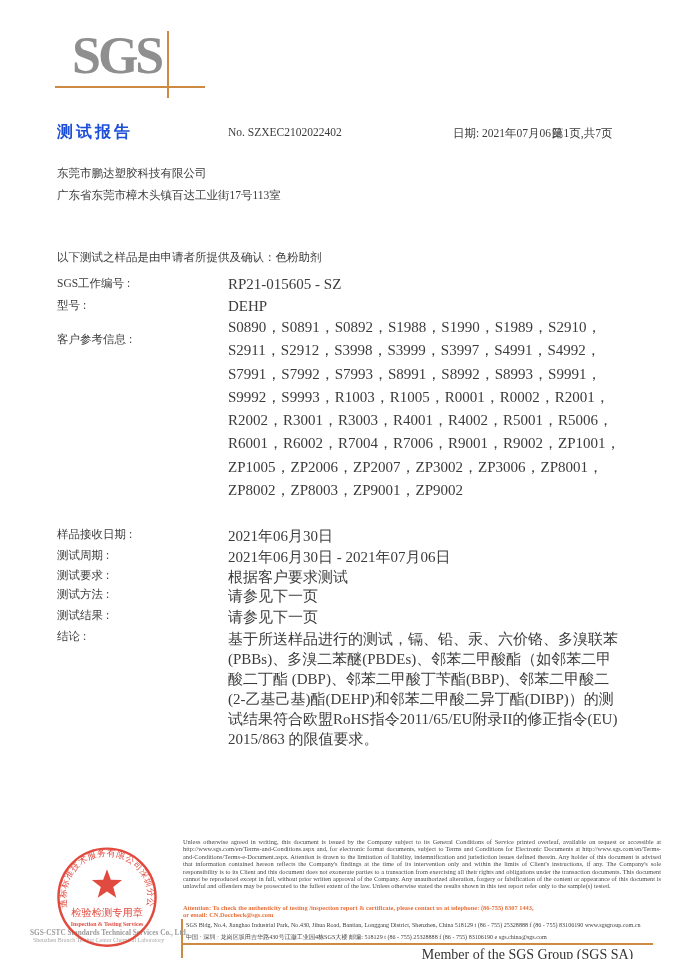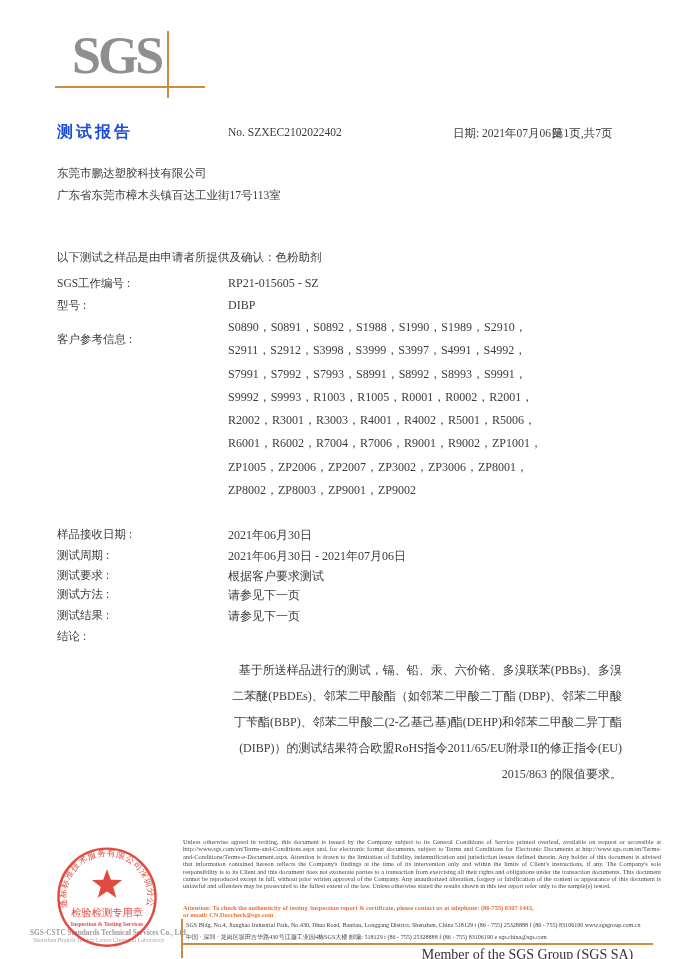--- a/index.html
+++ b/index.html
@@ -17,23 +17,23 @@
     color:#1d4ed8;letter-spacing:3px;}
   .report-no{position:absolute;left:228px;top:126px;font-size:11.5px;}
   .report-date{position:absolute;left:413px;top:126px;font-size:11.5px;margin-left:40px;}
   .report-page{position:absolute;left:552px;top:126px;font-size:11.5px;}
   
   .co-name{position:absolute;left:57px;top:166px;font-size:11.5px;}
   .co-addr{position:absolute;left:57px;top:188px;font-size:11.5px;}
   .sample-statement{position:absolute;left:57px;top:250px;font-size:11.5px;}
   
   .f-label{position:absolute;left:57px;font-size:11.5px;}
-  .f-value{position:absolute;left:228px;font-size:12px;}
+  .f-value{position:absolute;left:228px;font-size:15px;}
   .refs{line-height:23.3px;white-space:nowrap;}
-  .conclusion{width:394px;line-height:26px;text-align:right;margin-top:28px;}
+  .conclusion{width:394px;line-height:20px;text-align:left;}
   
   .legal{position:absolute;left:183px;top:838px;width:478px;font-size:6.4px;
     line-height:7.4px;color:#4a4a4a;text-align:justify;}
   .attention{position:absolute;left:183px;top:904px;width:478px;font-size:6.4px;
     line-height:7.4px;color:#e9703a;font-weight:bold;}
   .addr-block{position:absolute;left:186px;top:920px;width:470px;font-size:6.1px;
     color:#3d3d3d;line-height:11.5px;white-space:nowrap;}
   .foot-hline{position:absolute;left:181px;top:943px;width:472px;height:2px;background:#cd8a43;}
   .foot-vline{position:absolute;left:181px;top:919px;width:2px;height:39px;background:#cd8a43;}
   .member{position:absolute;left:400px;top:947px;width:255px;font-size:14px;
@@ -58,21 +58,21 @@
 
   <div class="co-name">东莞市鹏达塑胶科技有限公司</div>
   <div class="co-addr">广东省东莞市樟木头镇百达工业街17号113室</div>
 
   <div class="sample-statement">以下测试之样品是由申请者所提供及确认：色粉助剂</div>
 
   <div class="f-label" style="top:276px">SGS工作编号 :</div>
   <div class="f-value" style="top:276px">RP21-015605 - SZ</div>
 
   <div class="f-label" style="top:298px">型号 :</div>
-  <div class="f-value" style="top:298px">DIBP</div>
+  <div class="f-value" style="top:298px">DEHP</div>
 
   <div class="f-label" style="top:332px">客户参考信息 :</div>
   <div class="f-value refs" style="top:316px">
     <div>S0890，S0891，S0892，S1988，S1990，S1989，S2910，</div>
     <div>S2911，S2912，S3998，S3999，S3997，S4991，S4992，</div>
     <div>S7991，S7992，S7993，S8991，S8992，S8993，S9991，</div>
     <div>S9992，S9993，R1003，R1005，R0001，R0002，R2001，</div>
     <div>R2002，R3001，R3003，R4001，R4002，R5001，R5006，</div>
     <div>R6001，R6002，R7004，R7006，R9001，R9002，ZP1001，</div>
     <div>ZP1005，ZP2006，ZP2007，ZP3002，ZP3006，ZP8001，</div>

